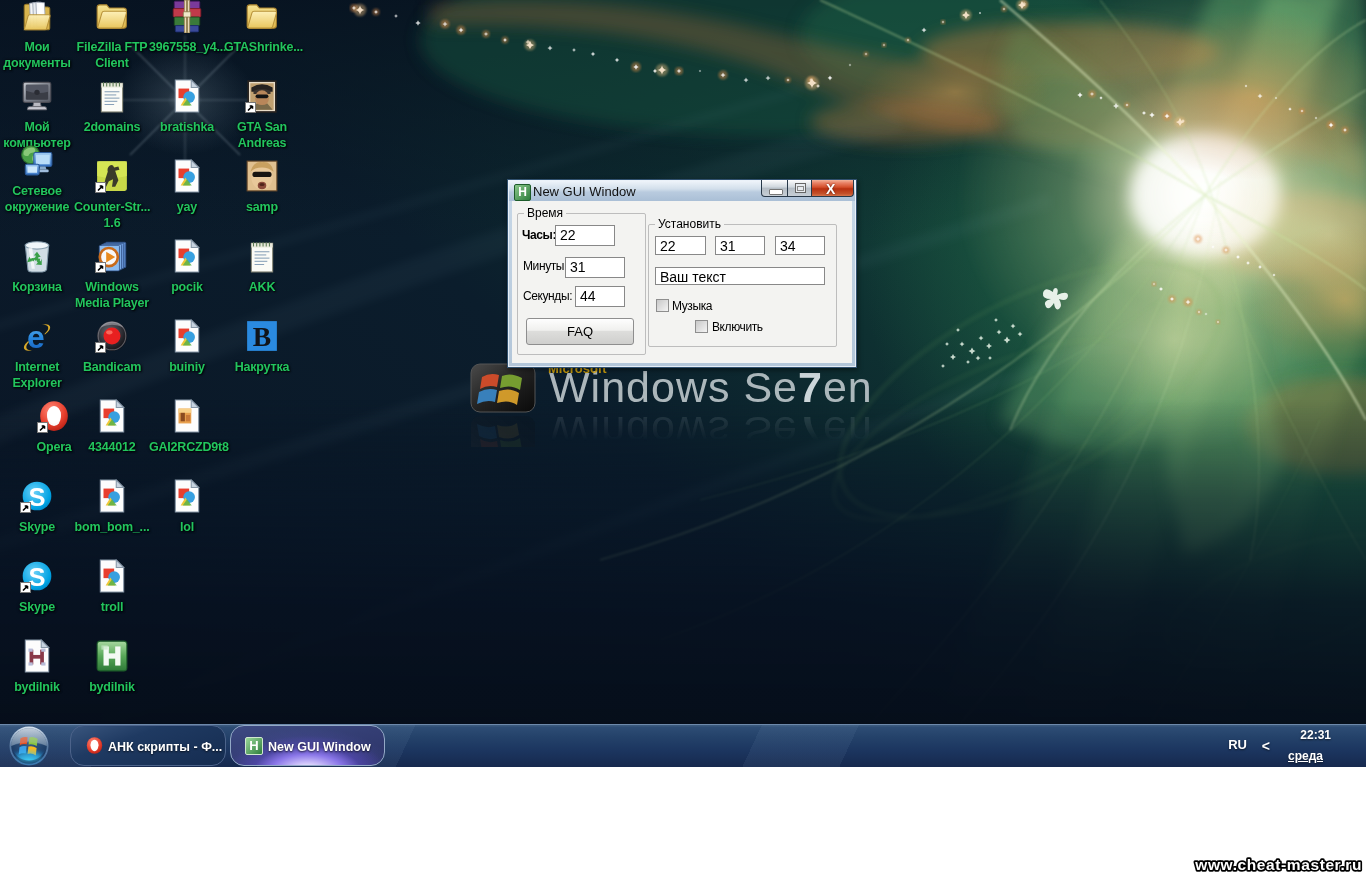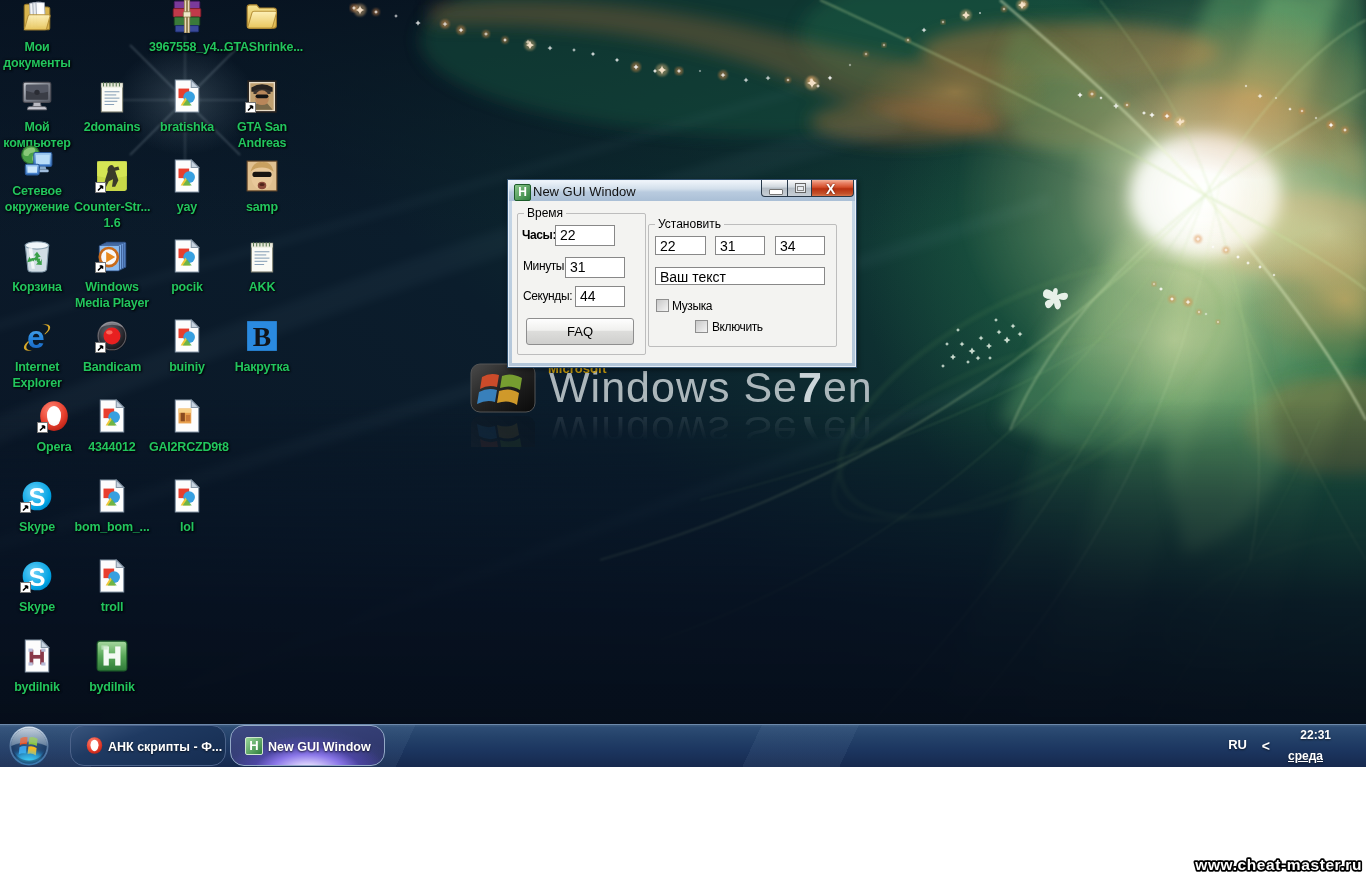--- a/index.html
+++ b/index.html
@@ -588,20 +588,28 @@
 </defs>
 </svg>
 <div class="ic" style="left:-1px;top:0px;">
 <div class="g">
         <svg width="34" height="34" viewBox="0 0 32 32">
           <use href="#sym-mydocs"></use>
         </svg>
       </div>
 <div class="t">Мои<br>документы</div>
     </div>
+<div class="ic" style="left:74px;top:0px;">
+<div class="g">
+        <svg width="34" height="34" viewBox="0 0 32 32">
+          <use href="#sym-folder"></use>
+        </svg>
+      </div>
+<div class="t">FileZilla FTP<br>Client</div>
+    </div>
 <div class="ic" style="left:149px;top:0px;">
 <div class="g">
         <svg width="34" height="34" viewBox="0 0 32 32">
           <use href="#sym-winrar"></use>
         </svg>
       </div>
 <div class="t">3967558_y4...</div>
     </div>
 <div class="ic" style="left:224px;top:0px;">
 <div class="g">

